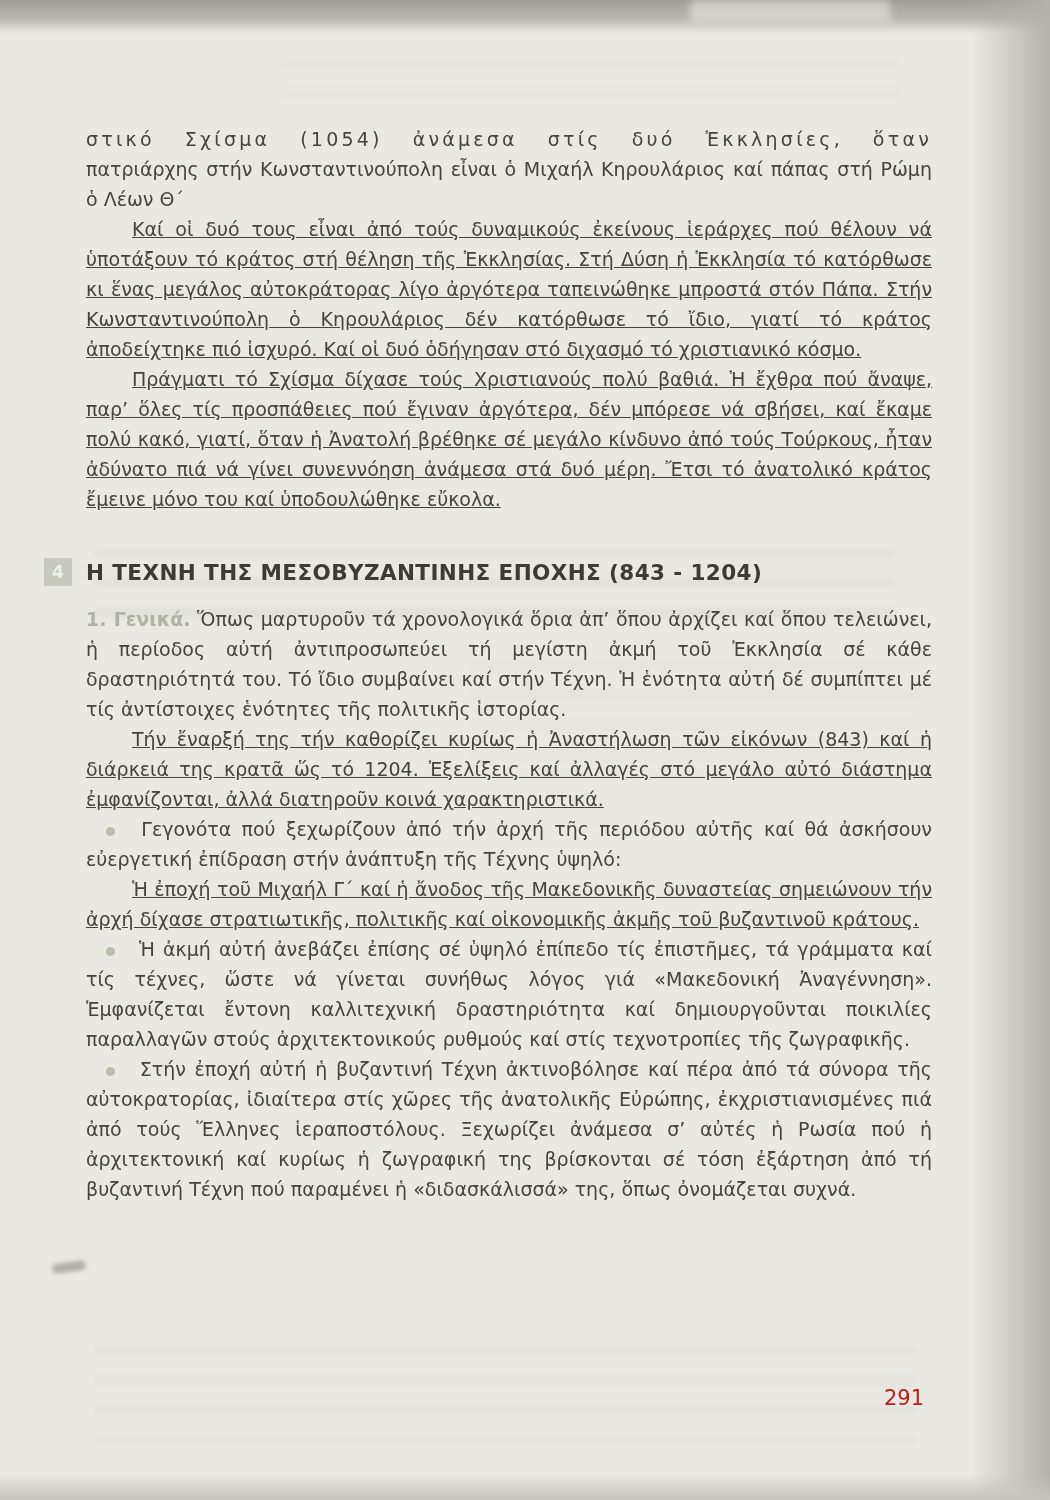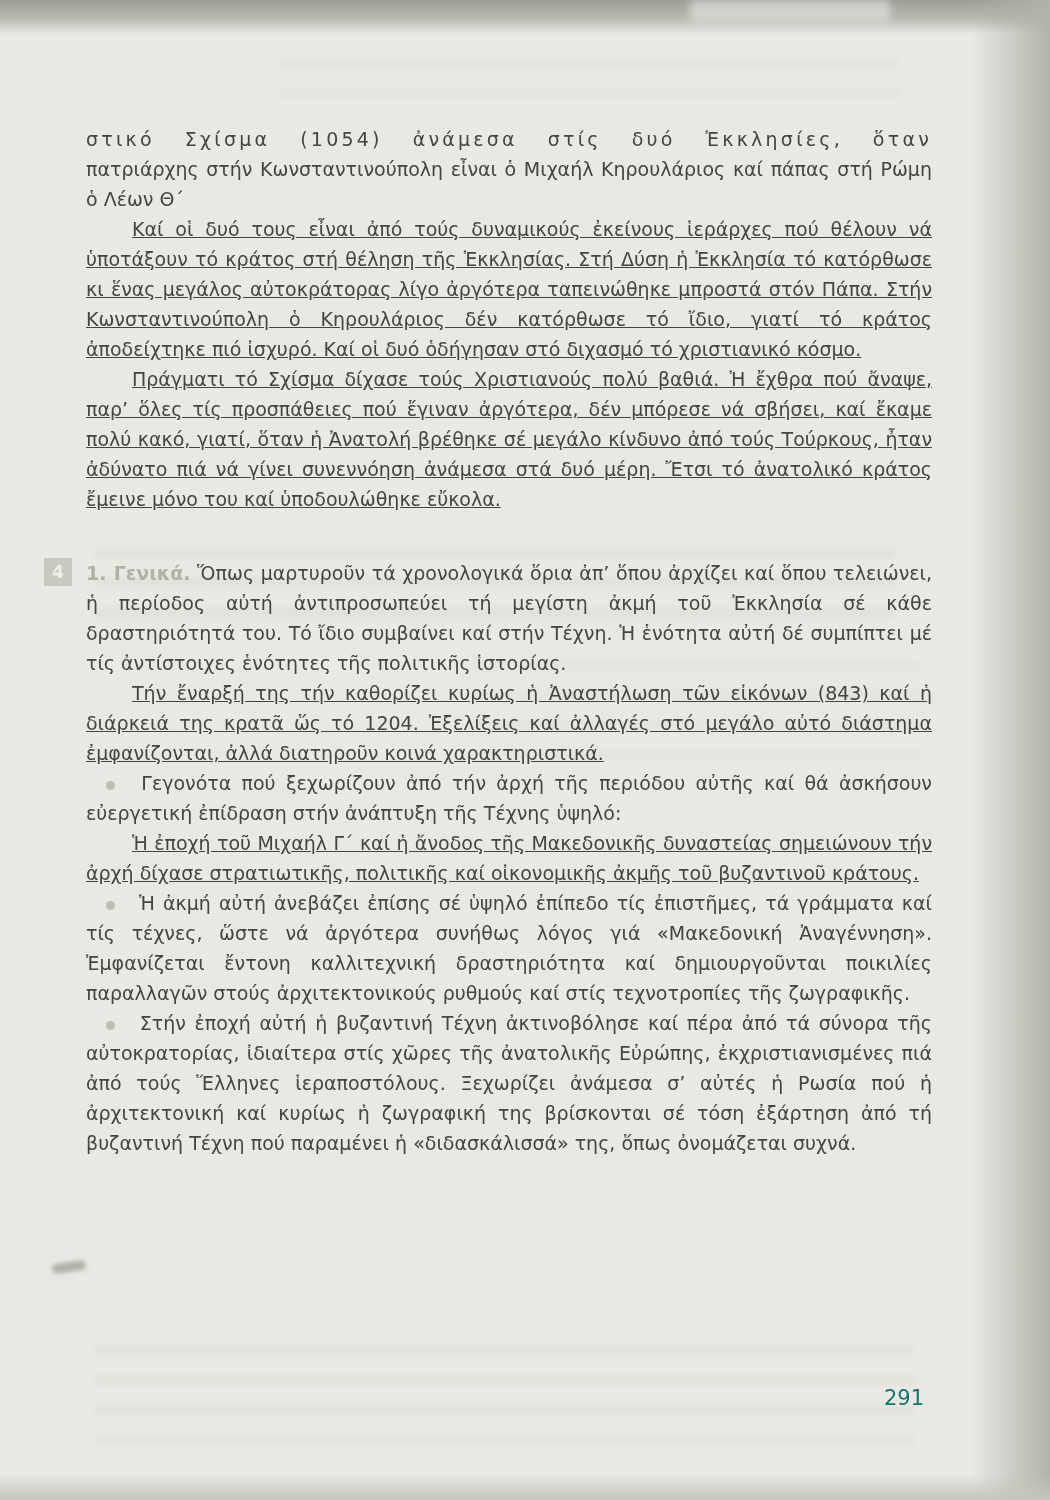--- a/index.html
+++ b/index.html
@@ -92,21 +92,21 @@
   }
   .bullet-para { text-indent: 20px; }
   .bullet-dot {
     display: inline-block;
     width: 9px; height: 9px; border-radius: 50%;
     background: #b9bfae;
     margin-right: 16px;
   }
   .page-number {
     position: absolute; right: 126px; bottom: 90px;
-    font-size: 21px; color: #0f766e;
+    font-size: 21px; color: #b91c1c;
   }
 </style>
 </head>
 <body>
 
 <div class="page">
 
   <div class="edge-top"></div>
   <div class="edge-top-light"></div>
   <div class="edge-right"></div>
@@ -124,39 +124,40 @@
       <span class="spaced">στικό Σχίσμα (1054) ἀνάμεσα στίς δυό Ἐκκλησίες, ὅταν</span>
       <span>πατριάρχης στήν Κωνσταντινούπολη εἶναι ὁ Μιχαήλ Κηρουλάριος καί πάπας στή Ρώμη ὁ Λέων Θ΄</span>
     </p>
 
     <p class="indent">Καί οἱ δυό τους εἶναι ἀπό τούς δυναμικούς ἐκείνους ἱεράρχες πού θέλουν νά ὑποτάξουν τό κράτος στή θέληση τῆς Ἐκκλησίας. Στή Δύση ἡ Ἐκκλησία τό κατόρθωσε κι ἕνας μεγάλος αὐτοκράτορας λίγο ἀργότερα ταπεινώθηκε μπροστά στόν Πάπα. Στήν Κωνσταντινούπολη ὁ Κηρουλάριος δέν κατόρθωσε τό ἴδιο, γιατί τό κράτος ἀποδείχτηκε πιό ἰσχυρό. Καί οἱ δυό ὁδήγησαν στό διχασμό τό χριστιανικό κόσμο.</p>
 
     <p class="indent">Πράγματι τό Σχίσμα δίχασε τούς Χριστιανούς πολύ βαθιά. Ἡ ἔχθρα πού ἄναψε, παρ’ ὅλες τίς προσπάθειες πού ἔγιναν ἀργότερα, δέν μπόρεσε νά σβήσει, καί ἔκαμε πολύ κακό, γιατί, ὅταν ἡ Ἀνατολή βρέθηκε σέ μεγάλο κίνδυνο ἀπό τούς Τούρκους, ἦταν ἀδύνατο πιά νά γίνει συνεννόηση ἀνάμεσα στά δυό μέρη. Ἔτσι τό ἀνατολικό κράτος ἔμεινε μόνο του καί ὑποδουλώθηκε εὔκολα.</p>
 
     <h2 class="section-heading">
       <span class="section-num-box">4</span>
+      <span>Η ΤΕΧΝΗ ΤΗΣ ΜΕΣΟΒΥΖΑΝΤΙΝΗΣ ΕΠΟΧΗΣ (843 - 1204)</span>
     </h2>
 
     <p>
       <span class="general-label">1. Γενικά.</span>
       <span>Ὅπως μαρτυροῦν τά χρονολογικά ὅρια ἀπ’ ὅπου ἀρχίζει καί ὅπου τελειώνει, ἡ περίοδος αὐτή ἀντιπροσωπεύει τή μεγίστη ἀκμή τοῦ Ἐκκλησία σέ κάθε δραστηριότητά του. Τό ἴδιο συμβαίνει καί στήν Τέχνη. Ἡ ἑνότητα αὐτή δέ συμπίπτει μέ τίς ἀντίστοιχες ἑνότητες τῆς πολιτικῆς ἱστορίας.</span>
     </p>
 
     <p class="indent">Τήν ἔναρξή της τήν καθορίζει κυρίως ἡ Ἀναστήλωση τῶν εἰκόνων (843) καί ἡ διάρκειά της κρατᾶ ὥς τό 1204. Ἐξελίξεις καί ἀλλαγές στό μεγάλο αὐτό διάστημα ἐμφανίζονται, ἀλλά διατηροῦν κοινά χαρακτηριστικά.</p>
 
     <p class="bullet-para">
       <span class="bullet-dot"></span>
       <span>Γεγονότα πού ξεχωρίζουν ἀπό τήν ἀρχή τῆς περιόδου αὐτῆς καί θά ἀσκήσουν εὐεργετική ἐπίδραση στήν ἀνάπτυξη τῆς Τέχνης ὑψηλό:</span>
     </p>
 
     <p class="indent">Ἡ ἐποχή τοῦ Μιχαήλ Γ΄ καί ἡ ἄνοδος τῆς Μακεδονικῆς δυναστείας σημειώνουν τήν ἀρχή δίχασε στρατιωτικῆς, πολιτικῆς καί οἰκονομικῆς ἀκμῆς τοῦ βυζαντινοῦ κράτους.</p>
 
     <p class="bullet-para">
       <span class="bullet-dot"></span>
-      <span>Ἡ ἀκμή αὐτή ἀνεβάζει ἐπίσης σέ ὑψηλό ἐπίπεδο τίς ἐπιστῆμες, τά γράμματα καί τίς τέχνες, ὥστε νά ἀργότερα συνήθως λόγος γιά «Μακεδονική Ἀναγέννηση». Ἐμφανίζεται ἔντονη καλλιτεχνική δραστηριότητα καί δημιουργοῦνται ποικιλίες παραλλαγῶν στούς ἀρχιτεκτονικούς ρυθμούς καί στίς τεχνοτροπίες τῆς ζωγραφικῆς.</span>
+      <span>Ἡ ἀκμή αὐτή ἀνεβάζει ἐπίσης σέ ὑψηλό ἐπίπεδο τίς ἐπιστῆμες, τά γράμματα καί τίς τέχνες, ὥστε νά γίνεται συνήθως λόγος γιά «Μακεδονική Ἀναγέννηση». Ἐμφανίζεται ἔντονη καλλιτεχνική δραστηριότητα καί δημιουργοῦνται ποικιλίες παραλλαγῶν στούς ἀρχιτεκτονικούς ρυθμούς καί στίς τεχνοτροπίες τῆς ζωγραφικῆς.</span>
     </p>
 
     <p class="bullet-para">
       <span class="bullet-dot"></span>
       <span>Στήν ἐποχή αὐτή ἡ βυζαντινή Τέχνη ἀκτινοβόλησε καί πέρα ἀπό τά σύνορα τῆς αὐτοκρατορίας, ἰδιαίτερα στίς χῶρες τῆς ἀνατολικῆς Εὐρώπης, ἐκχριστιανισμένες πιά ἀπό τούς Ἕλληνες ἱεραποστόλους. Ξεχωρίζει ἀνάμεσα σ’ αὐτές ἡ Ρωσία πού ἡ ἀρχιτεκτονική καί κυρίως ἡ ζωγραφική της βρίσκονται σέ τόση ἐξάρτηση ἀπό τή βυζαντινή Τέχνη πού παραμένει ἡ «διδασκάλισσά» της, ὅπως ὀνομάζεται συχνά.</span>
     </p>
 
   </div>
 
   <div class="page-number">291</div>

